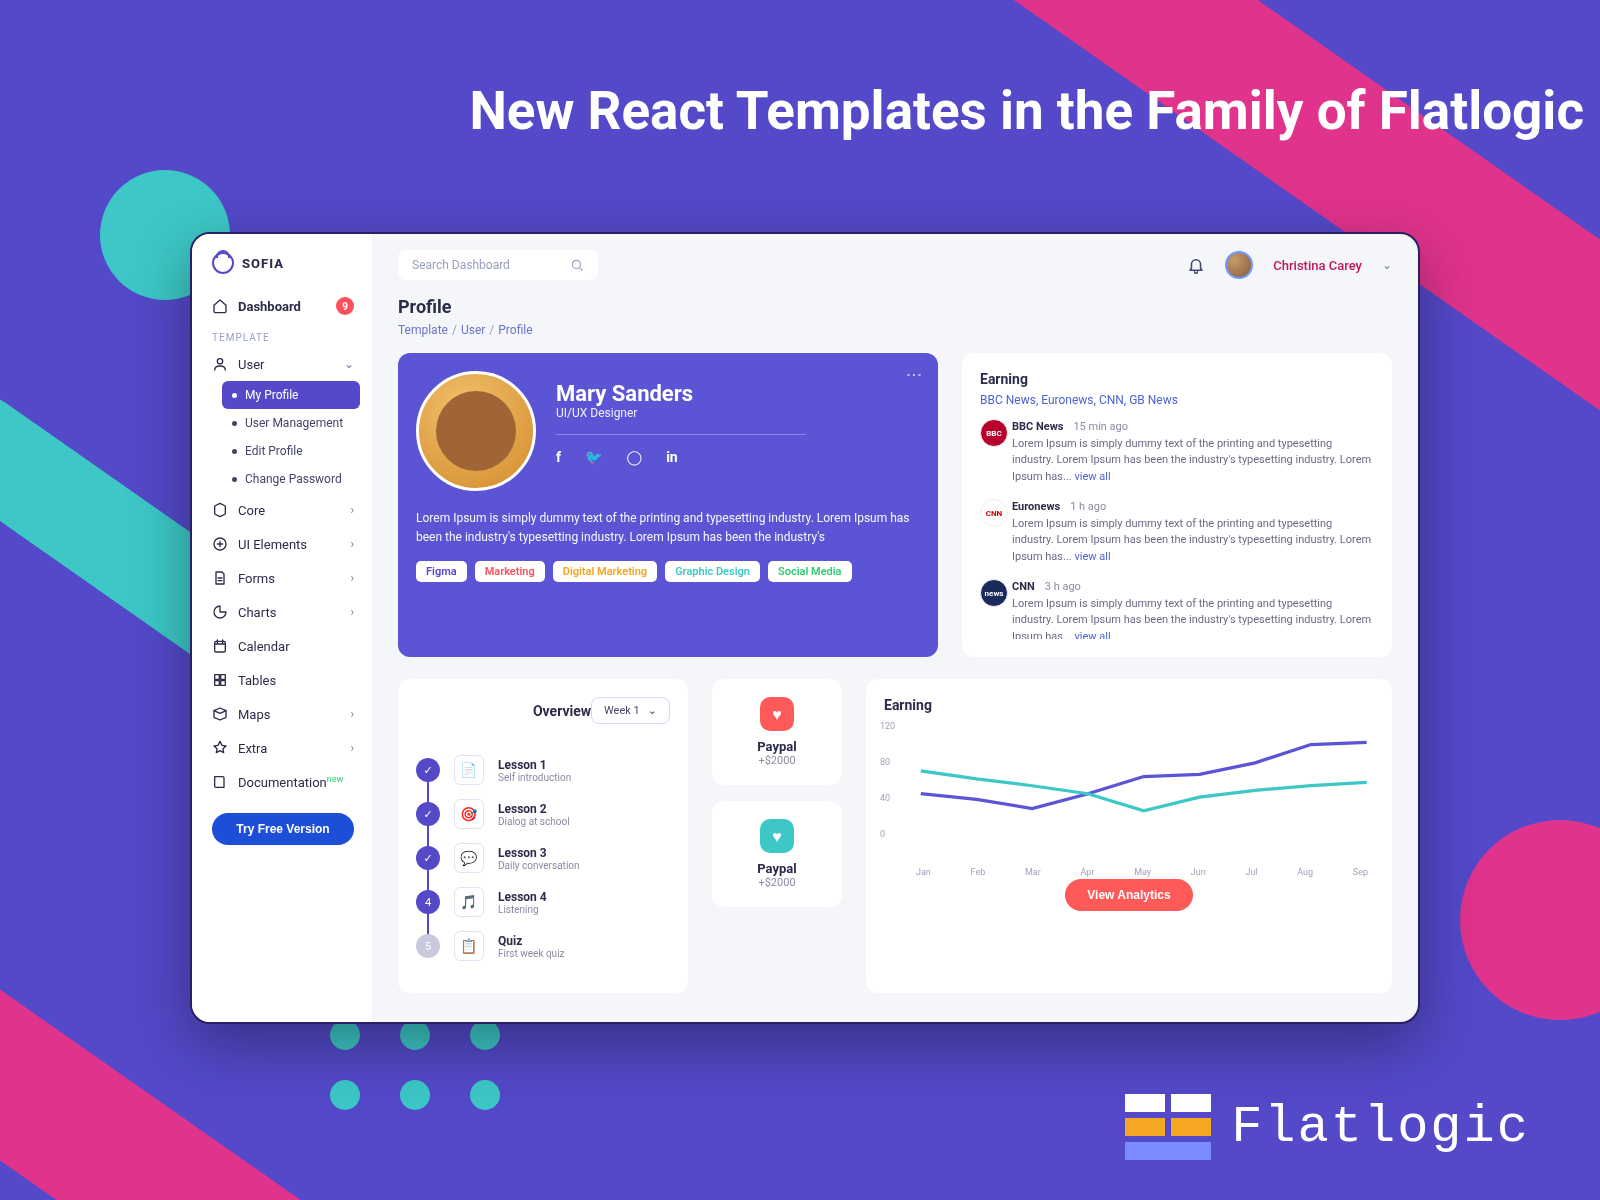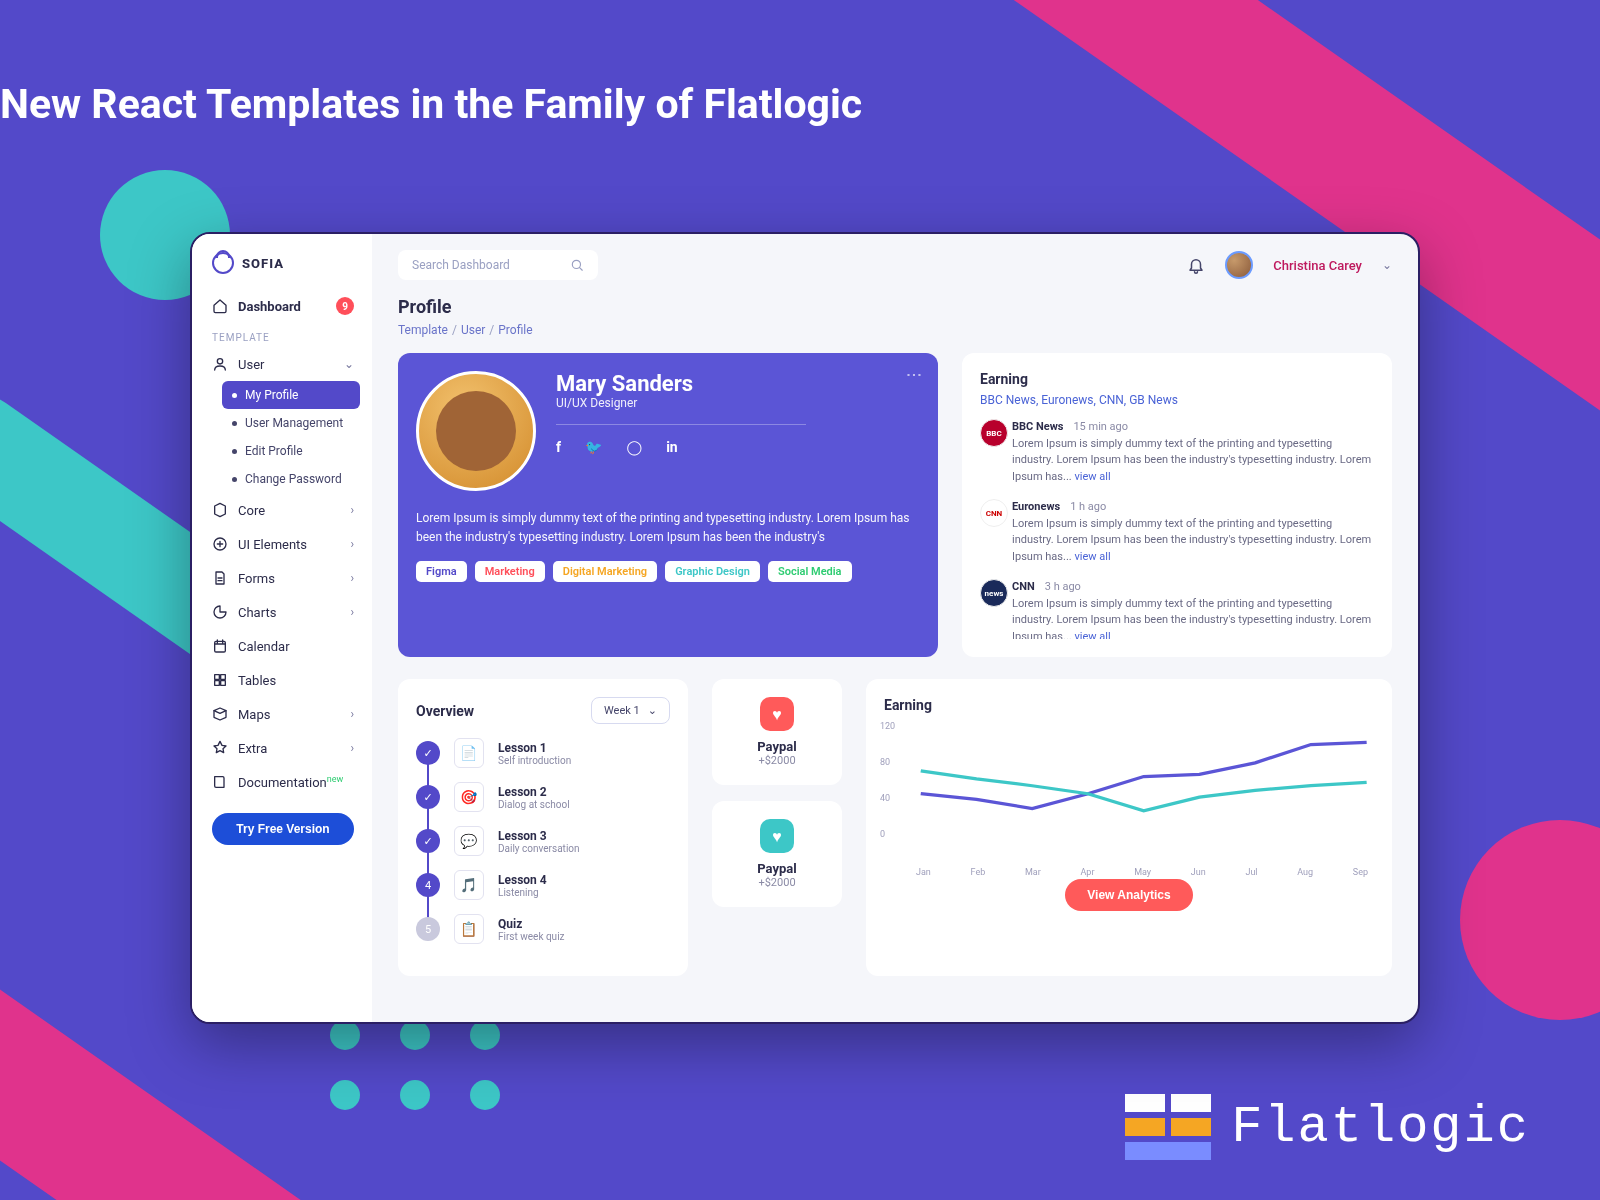--- a/index.html
+++ b/index.html
@@ -13,21 +13,21 @@
   .shape { position: absolute; z-index: 0; }
   .circle-teal { width: 130px; height: 130px; border-radius: 50%; background: #3dc7c7; top: 170px; left: 100px; }
   .bar-pink-1 { width: 1100px; height: 140px; background: #e0338c; border-radius: 70px; top: 80px; right: -300px; transform: rotate(35deg); }
   .bar-teal-1 { width: 400px; height: 100px; background: #3dc7c7; border-radius: 50px; top: 480px; left: -100px; transform: rotate(35deg); }
   .bar-pink-2 { width: 700px; height: 140px; background: #e0338c; border-radius: 70px; bottom: -50px; left: -200px; transform: rotate(35deg); }
   .circle-pink { width: 200px; height: 200px; border-radius: 50%; background: #e0338c; bottom: 180px; right: -60px; }
   .dots { position: absolute; bottom: 80px; left: 330px; display: grid; grid-template-columns: 40px 40px 40px; grid-auto-rows: 40px; gap: 20px 30px; z-index: 0;}
   .dots span { width: 30px; height: 30px; border-radius: 50%; background: #3dc7c7; }
   .hero-title {
     position: absolute; top: 80px; left: 0; right: 16px;
-    text-align: left; color: #fff; font-size: 41px; font-weight: 700; z-index: 2;
+    text-align: right; color: #fff; font-size: 53px; font-weight: 700; z-index: 2;
   }
   .logo-footer { position: absolute; bottom: 40px; right: 70px; display: flex; align-items: center; gap: 20px; z-index: 2; }
   .logo-mark { display: grid; grid-template-columns: 40px 40px; grid-template-rows: 18px 18px 18px; gap: 6px 6px; }
   .logo-mark span:nth-child(1){background:#fff;} .logo-mark span:nth-child(2){background:#fff;}
   .logo-mark span:nth-child(3){background:#f5a623;} .logo-mark span:nth-child(4){background:#f5a623;}
   .logo-mark span:nth-child(5){background:#7a8cff;grid-column:1/3;}
   .logo-footer-text { color: #fff; font-size: 52px; font-family: "Courier New", monospace; letter-spacing: 2px; }
 
   
   .window {
@@ -73,42 +73,42 @@
   .crumbs .sep { color:#9aa0c2; margin:0 4px; }
 
   .grid { display:grid; grid-template-columns: 540px 1fr; gap:24px; }
   .grid-row2 { display:grid; grid-template-columns: 290px 130px 1fr; gap:24px; margin-top:22px; }
 
   .card { background:#fff; border-radius:12px; padding:18px; }
   .profile-card { background:#5b55d6; color:#fff; position:relative; }
   .profile-head { display:flex; gap:20px; }
   .pf-avatar { width:120px; height:120px; border-radius:50%; background: radial-gradient(circle at 40% 30%, #f2c16d, #d28a2a); border:3px solid #fff; flex:none; overflow:hidden; }
   .pf-avatar::after{content:"";display:block;width:70%;height:70%;margin:15% auto 0;border-radius:50%;background:#a06436;}
-  .pf-name { font-size:22px; font-weight:700; }
+  .pf-name { font-size:22px; font-weight:700; margin-top:10px; }
   .pf-role { font-size:12px; opacity:.9; margin-top:0; }
   .pf-divider { height:1px; background:rgba(255,255,255,.3); margin:14px 0; width: 250px;}
   .socials { display:flex; gap:24px; color:#fff; font-size:14px; }
   .socials span{cursor:pointer;}
   .kebab { position:absolute; top:14px; right:14px; color:rgba(255,255,255,.8); cursor:pointer; letter-spacing:1px; writing-mode:vertical-rl;}
   .pf-bio { font-size:12px; line-height:1.6; margin-top:18px; opacity:.95; }
   .tags { display:flex; gap:8px; margin-top:14px; flex-wrap:wrap; }
   .tag { background:#fff; border-radius:5px; padding:4px 10px; font-size:11px; font-weight:600; }
 
   .earn-title { font-size:14px; font-weight:700; color:#2c2c4a; }
   .earn-sub { font-size:12px; color:#4a63d6; margin:6px 0 12px; }
   .news-list { max-height: 220px; overflow:auto; position: relative;}
   .news-item { display:flex; gap:4px; margin-bottom:14px; }
   .news-logo { width:28px; height:28px; border-radius:50%; flex:none; display:flex; align-items:center; justify-content:center; color:#fff; font-size:8px; font-weight:700;}
   .news-body { font-size:11px; color:#6a6a85; line-height:1.5; }
   .news-head { color:#2c2c4a; }
   .news-head b { font-weight:700; }
   .news-head .time { margin-left:10px; color:#8a8aa5; font-weight:400; }
   .view-all { color:#4a63d6; cursor:pointer; }
 
-  .ov-head { display:flex; justify-content:space-between; align-items:center; margin-bottom:14px;}
+  .ov-head { display:flex; justify-content:flex-end; align-items:center; margin-bottom:31px;}
   .week-sel { border:1px solid #d7daf0; border-radius:8px; padding:6px 12px; font-size:11px; color:#45456a; display:flex; align-items:center; gap:8px; cursor:pointer;}
   .lesson { display:flex; align-items:center; gap:14px; margin-bottom:14px; position:relative;}
   .lesson::before { content:""; position:absolute; left:11px; top:24px; width:2px; height:30px; background:#5349c9; }
   .lesson:last-child::before{display:none;}
   .step { width:24px; height:24px; border-radius:50%; background:#5349c9; color:#fff; display:flex; align-items:center; justify-content:center; font-size:11px; flex:none;}
   .step.grey { background:#c9c9dd; }
   .lesson-ic { width:30px; height:30px; border:1px solid #e2e2f0; border-radius:6px; display:flex; align-items:center; justify-content:center; flex:none; font-size:14px;}
   .lesson-txt .t { font-size:12px; font-weight:700; color:#2c2c4a; }
   .lesson-txt .d { font-size:10px; color:#8a8aa5; }
 

